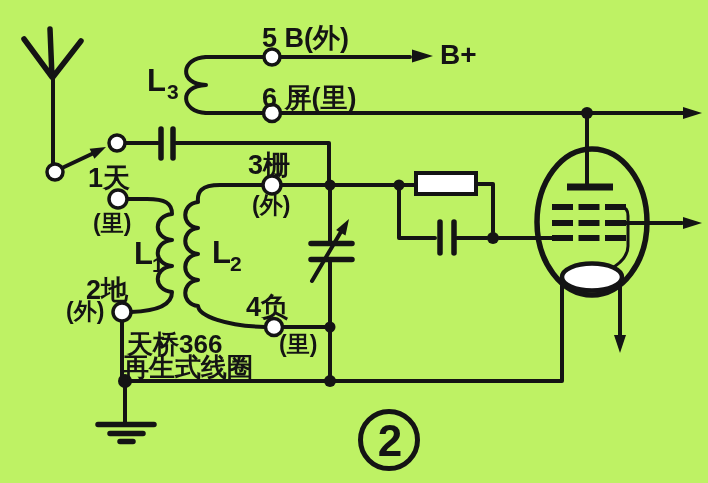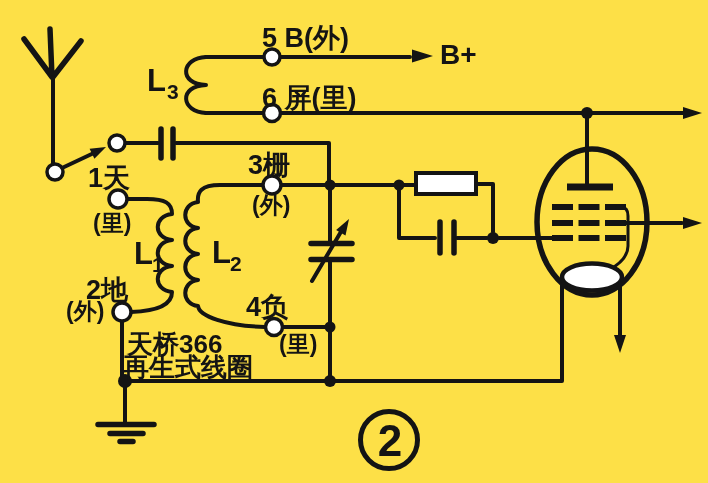--- a/index.html
+++ b/index.html
@@ -1,16 +1,16 @@
 <!DOCTYPE html>
 <html><head>
 <meta charset="utf-8">
 <style>
   html,body{margin:0;padding:0;background:#ffffff;}
-  .canvas{position:relative;width:708px;height:483px;background:#fde047;overflow:hidden;
+  .canvas{position:relative;width:708px;height:483px;background:#bef264;overflow:hidden;
           font-family:"Liberation Sans",sans-serif;}
   svg text{fill:#141414;font-family:"Liberation Sans",sans-serif;font-weight:600;}
   .t27{font-size:27px;}
   .t24{font-size:23px;}
   .t26{font-size:26px;}
   .t28{font-size:28px;}
   .tL{font-size:31px;font-weight:700;}
   .tSub{font-size:21px;font-weight:700;}
   .tFig{font-size:44px;font-weight:700;text-anchor:middle;}
   .wire{stroke:#141414;stroke-width:4;fill:none;stroke-linecap:round;stroke-linejoin:round;}

